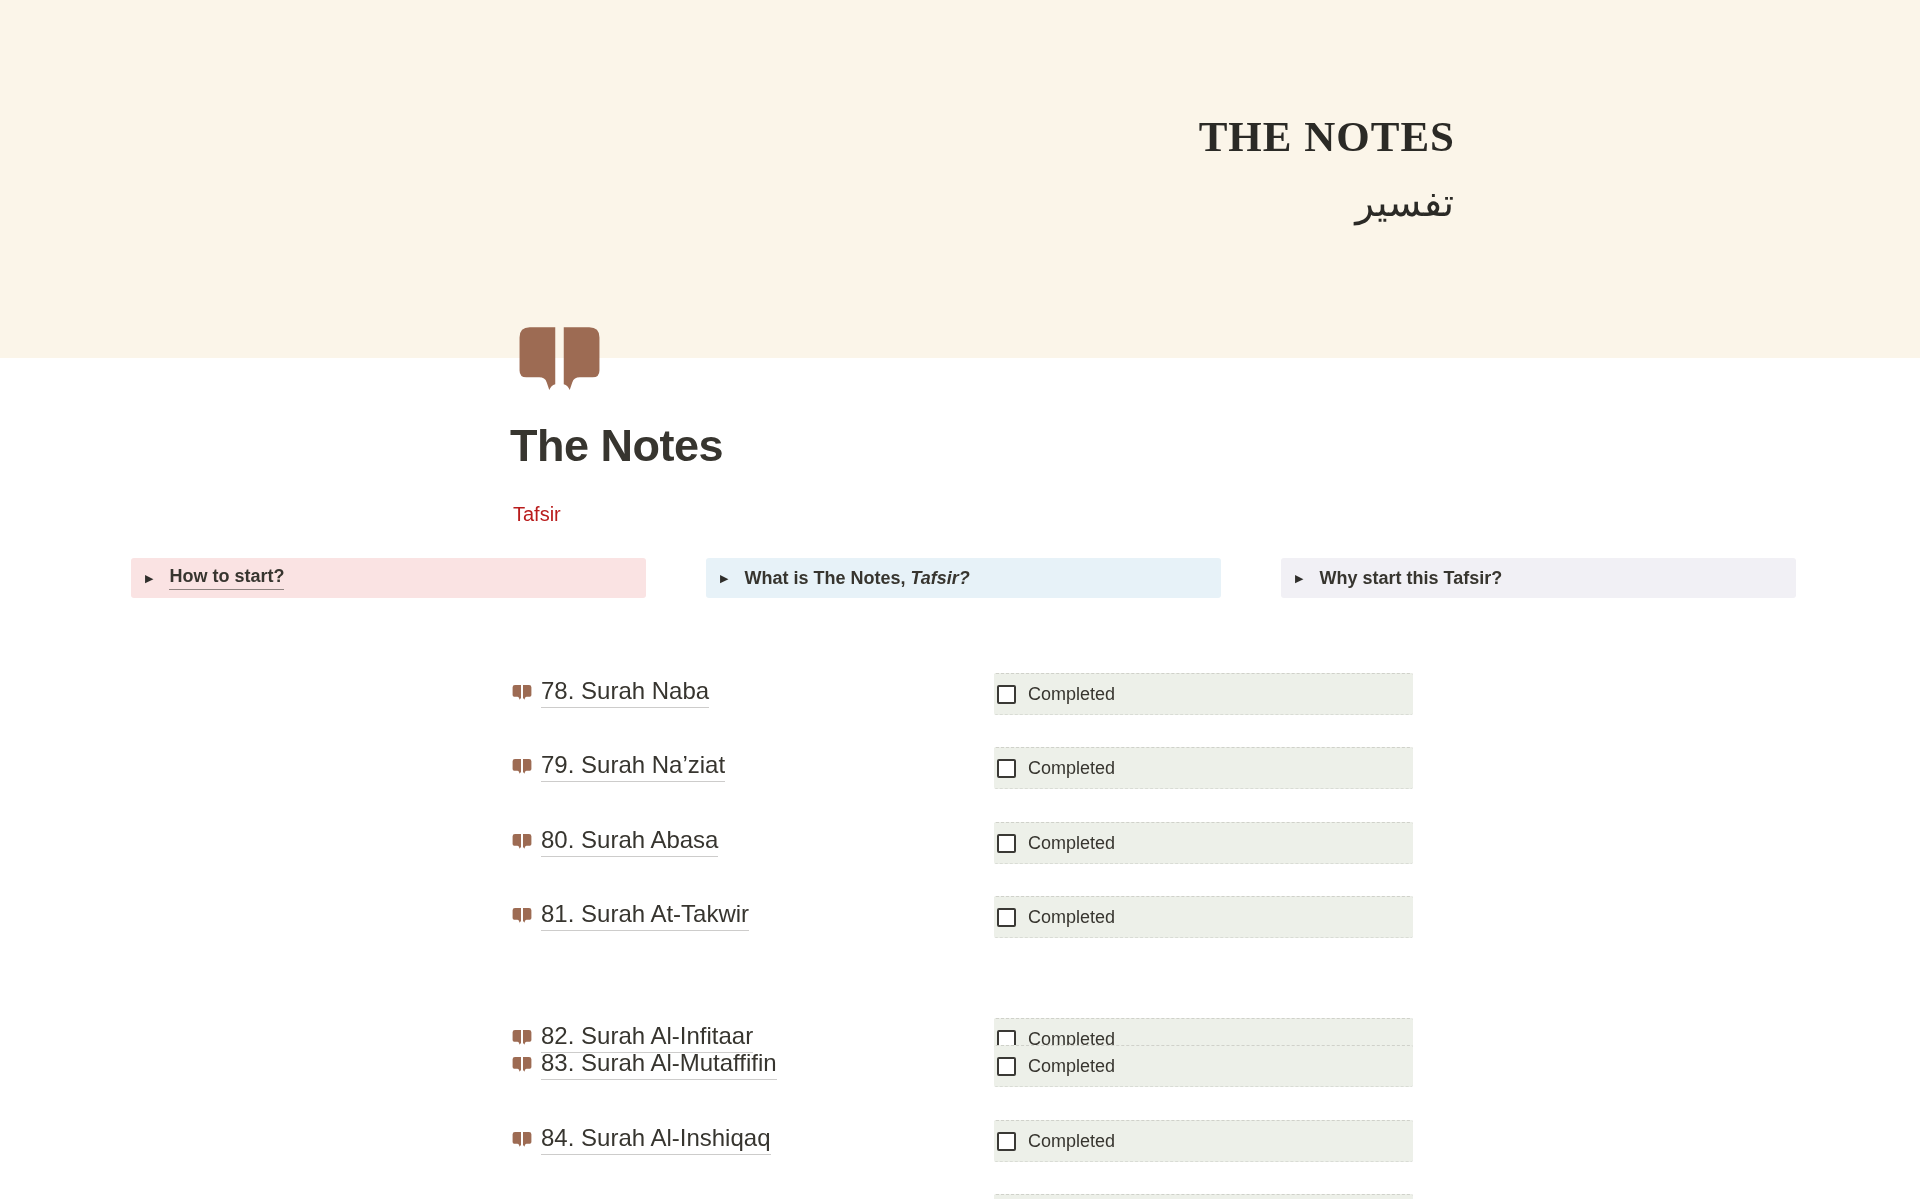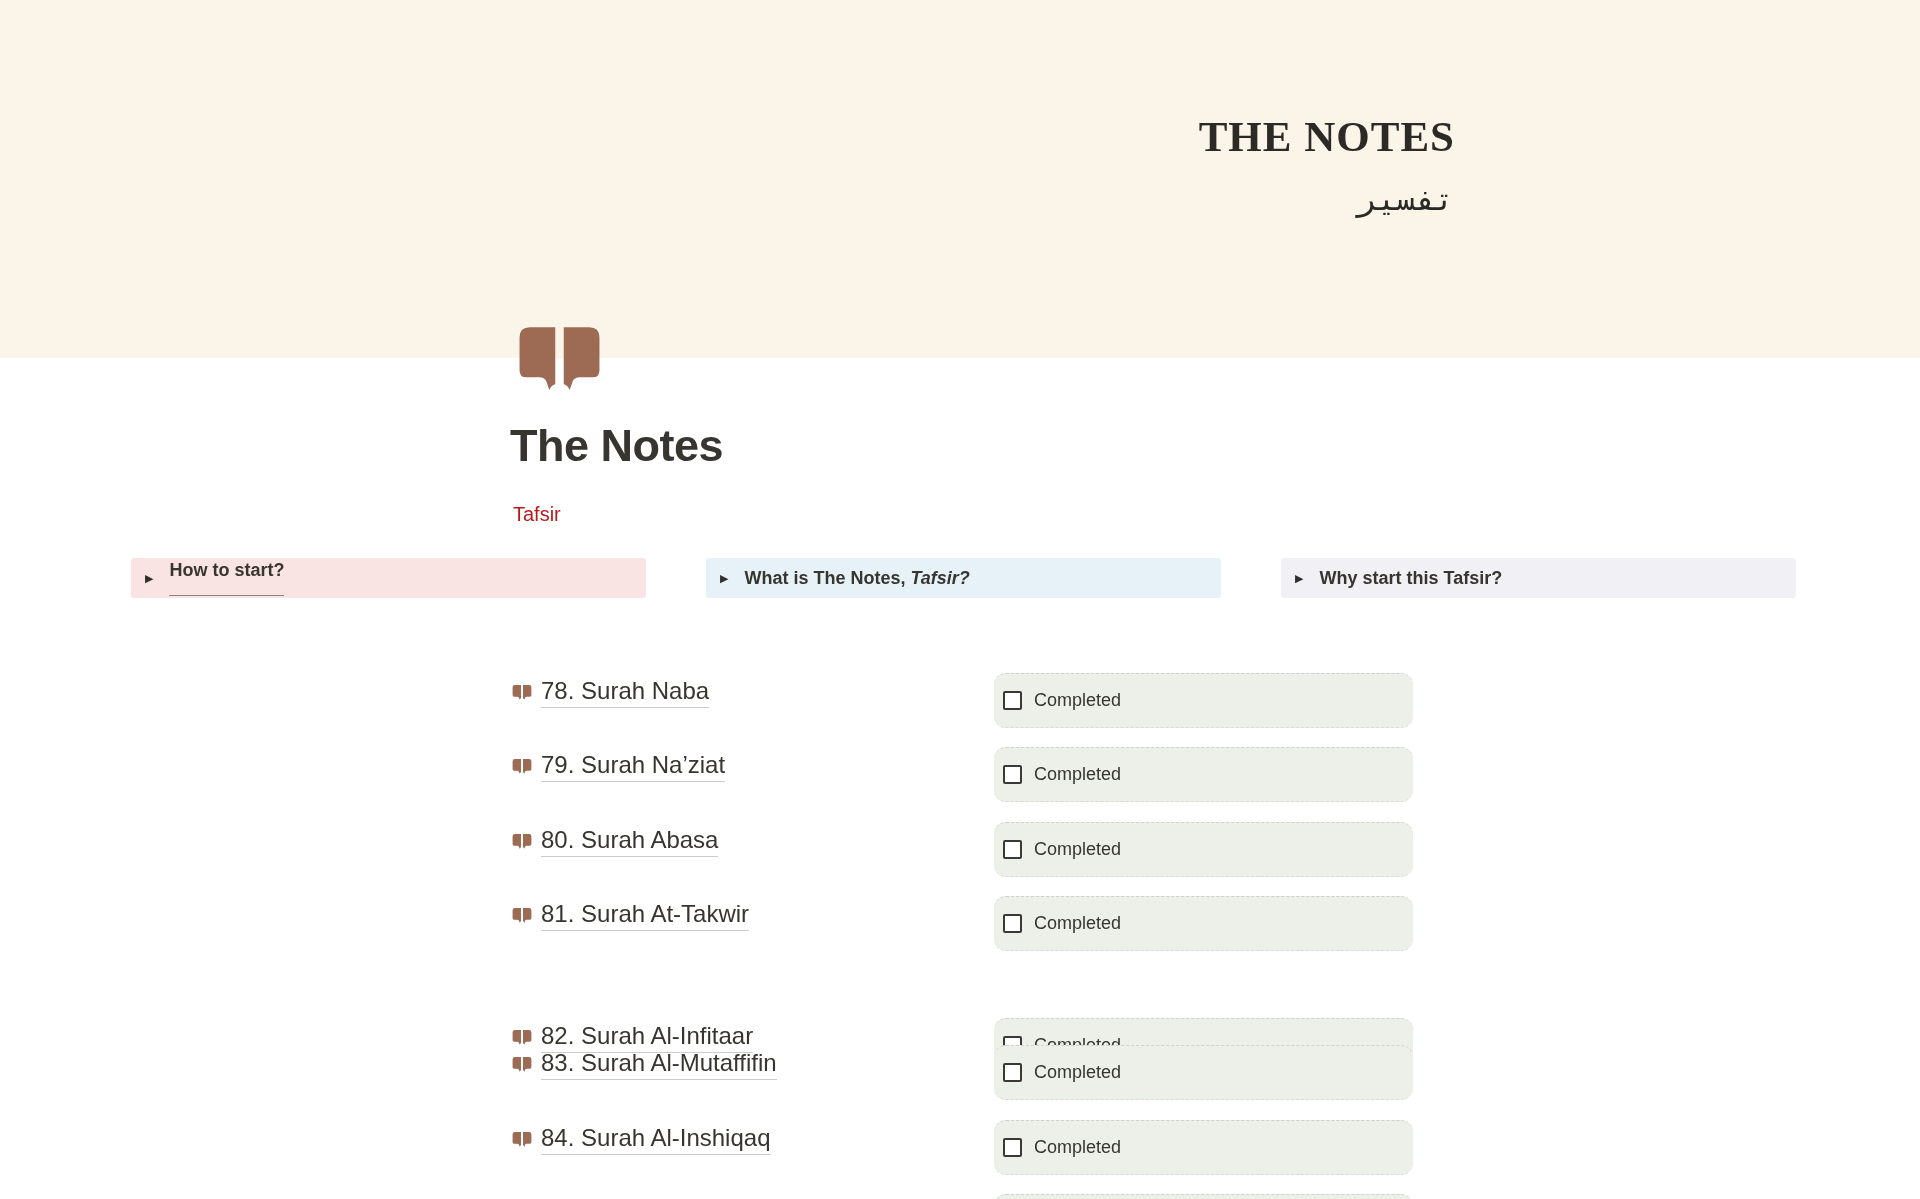--- a/index.html
+++ b/index.html
@@ -17,22 +17,22 @@
     background: #FBF5E9;
   }
   .cover-title {
     position: absolute; top: 112px; right: 465px;
     font-family: "Liberation Serif", "DejaVu Serif", serif;
     font-weight: 700; font-size: 43px; letter-spacing: 1px;
     color: #2B2A26; white-space: nowrap;
   }
   .cover-arabic {
     position: absolute; top: 180px; right: 466px;
-    font-family: Liberation Mono, monospace;
-    font-size: 32px; color: #2B2A26; white-space: nowrap;
+    font-family: Liberation Serif, serif;
+    font-size: 39px; color: #2B2A26; white-space: nowrap;
   }
   .page-icon {
     position: absolute; left: 517px; top: 322px;
     width: 85px; height: 75px; cursor: pointer;
   }
   .page-title {
     position: absolute; left: 510px; top: 420px;
     font-size: 45px; font-weight: 700; letter-spacing: -0.5px;
     color: #37352F; white-space: nowrap;
   }
@@ -52,47 +52,47 @@
     font-size: 11px; color: #2F2E2B;
     margin-left: 14px; margin-right: 16px;
     line-height: 1; flex: none;
   }
   .toggle .lbl {
     font-size: 18px; font-weight: 700; color: #37352F; white-space: nowrap;
   }
   .toggle .lbl .it { font-style: italic; }
   .toggle-pink .lbl {
     border-bottom: 1.5px solid rgba(55,53,47,0.55);
-    padding-bottom: 14px;
+    padding-bottom: 2px;
   }
   .row {
     position: absolute; left: 0; width: 1920px; height: 39px;
   }
   .surah-cell {
     position: absolute; left: 512px; top: 0; height: 39px;
     display: flex; align-items: center;
   }
   .surah-link {
     display: flex; align-items: center;
     text-decoration: none; color: #37352F; cursor: pointer;
   }
   .book-icon { width: 20px; height: 17px; margin-right: 9px; flex: none; }
   .surah-title {
     font-size: 24px;
     border-bottom: 1px solid rgba(55,53,47,0.25);
     padding-bottom: 2px; white-space: nowrap;
   }
   .status-box {
     position: absolute; left: 994px; top: 0;
-    width: 419px; height: 55px;
+    width: 419px; height: 42px;
     background: #EDF0E9;
     border-top: 1px dashed rgba(55,53,47,0.16);
     border-bottom: 1px dashed rgba(55,53,47,0.10);
-    border-radius: 12px; box-sizing: border-box;
-    display: flex; align-items: center; padding-left: 9px;
+    border-radius: 2px; box-sizing: border-box;
+    display: flex; align-items: center; padding-left: 3px;
   }
   .checkbox {
     width: 19px; height: 19px; box-sizing: border-box;
     border: 2px solid #3A3935; border-radius: 2px;
     background: #FFFFFF; cursor: pointer; flex: none;
   }
   .status-label { font-size: 18px; margin-left: 12px; color: #37352F; white-space: nowrap; }
 </style>
 </head>
 <body>

